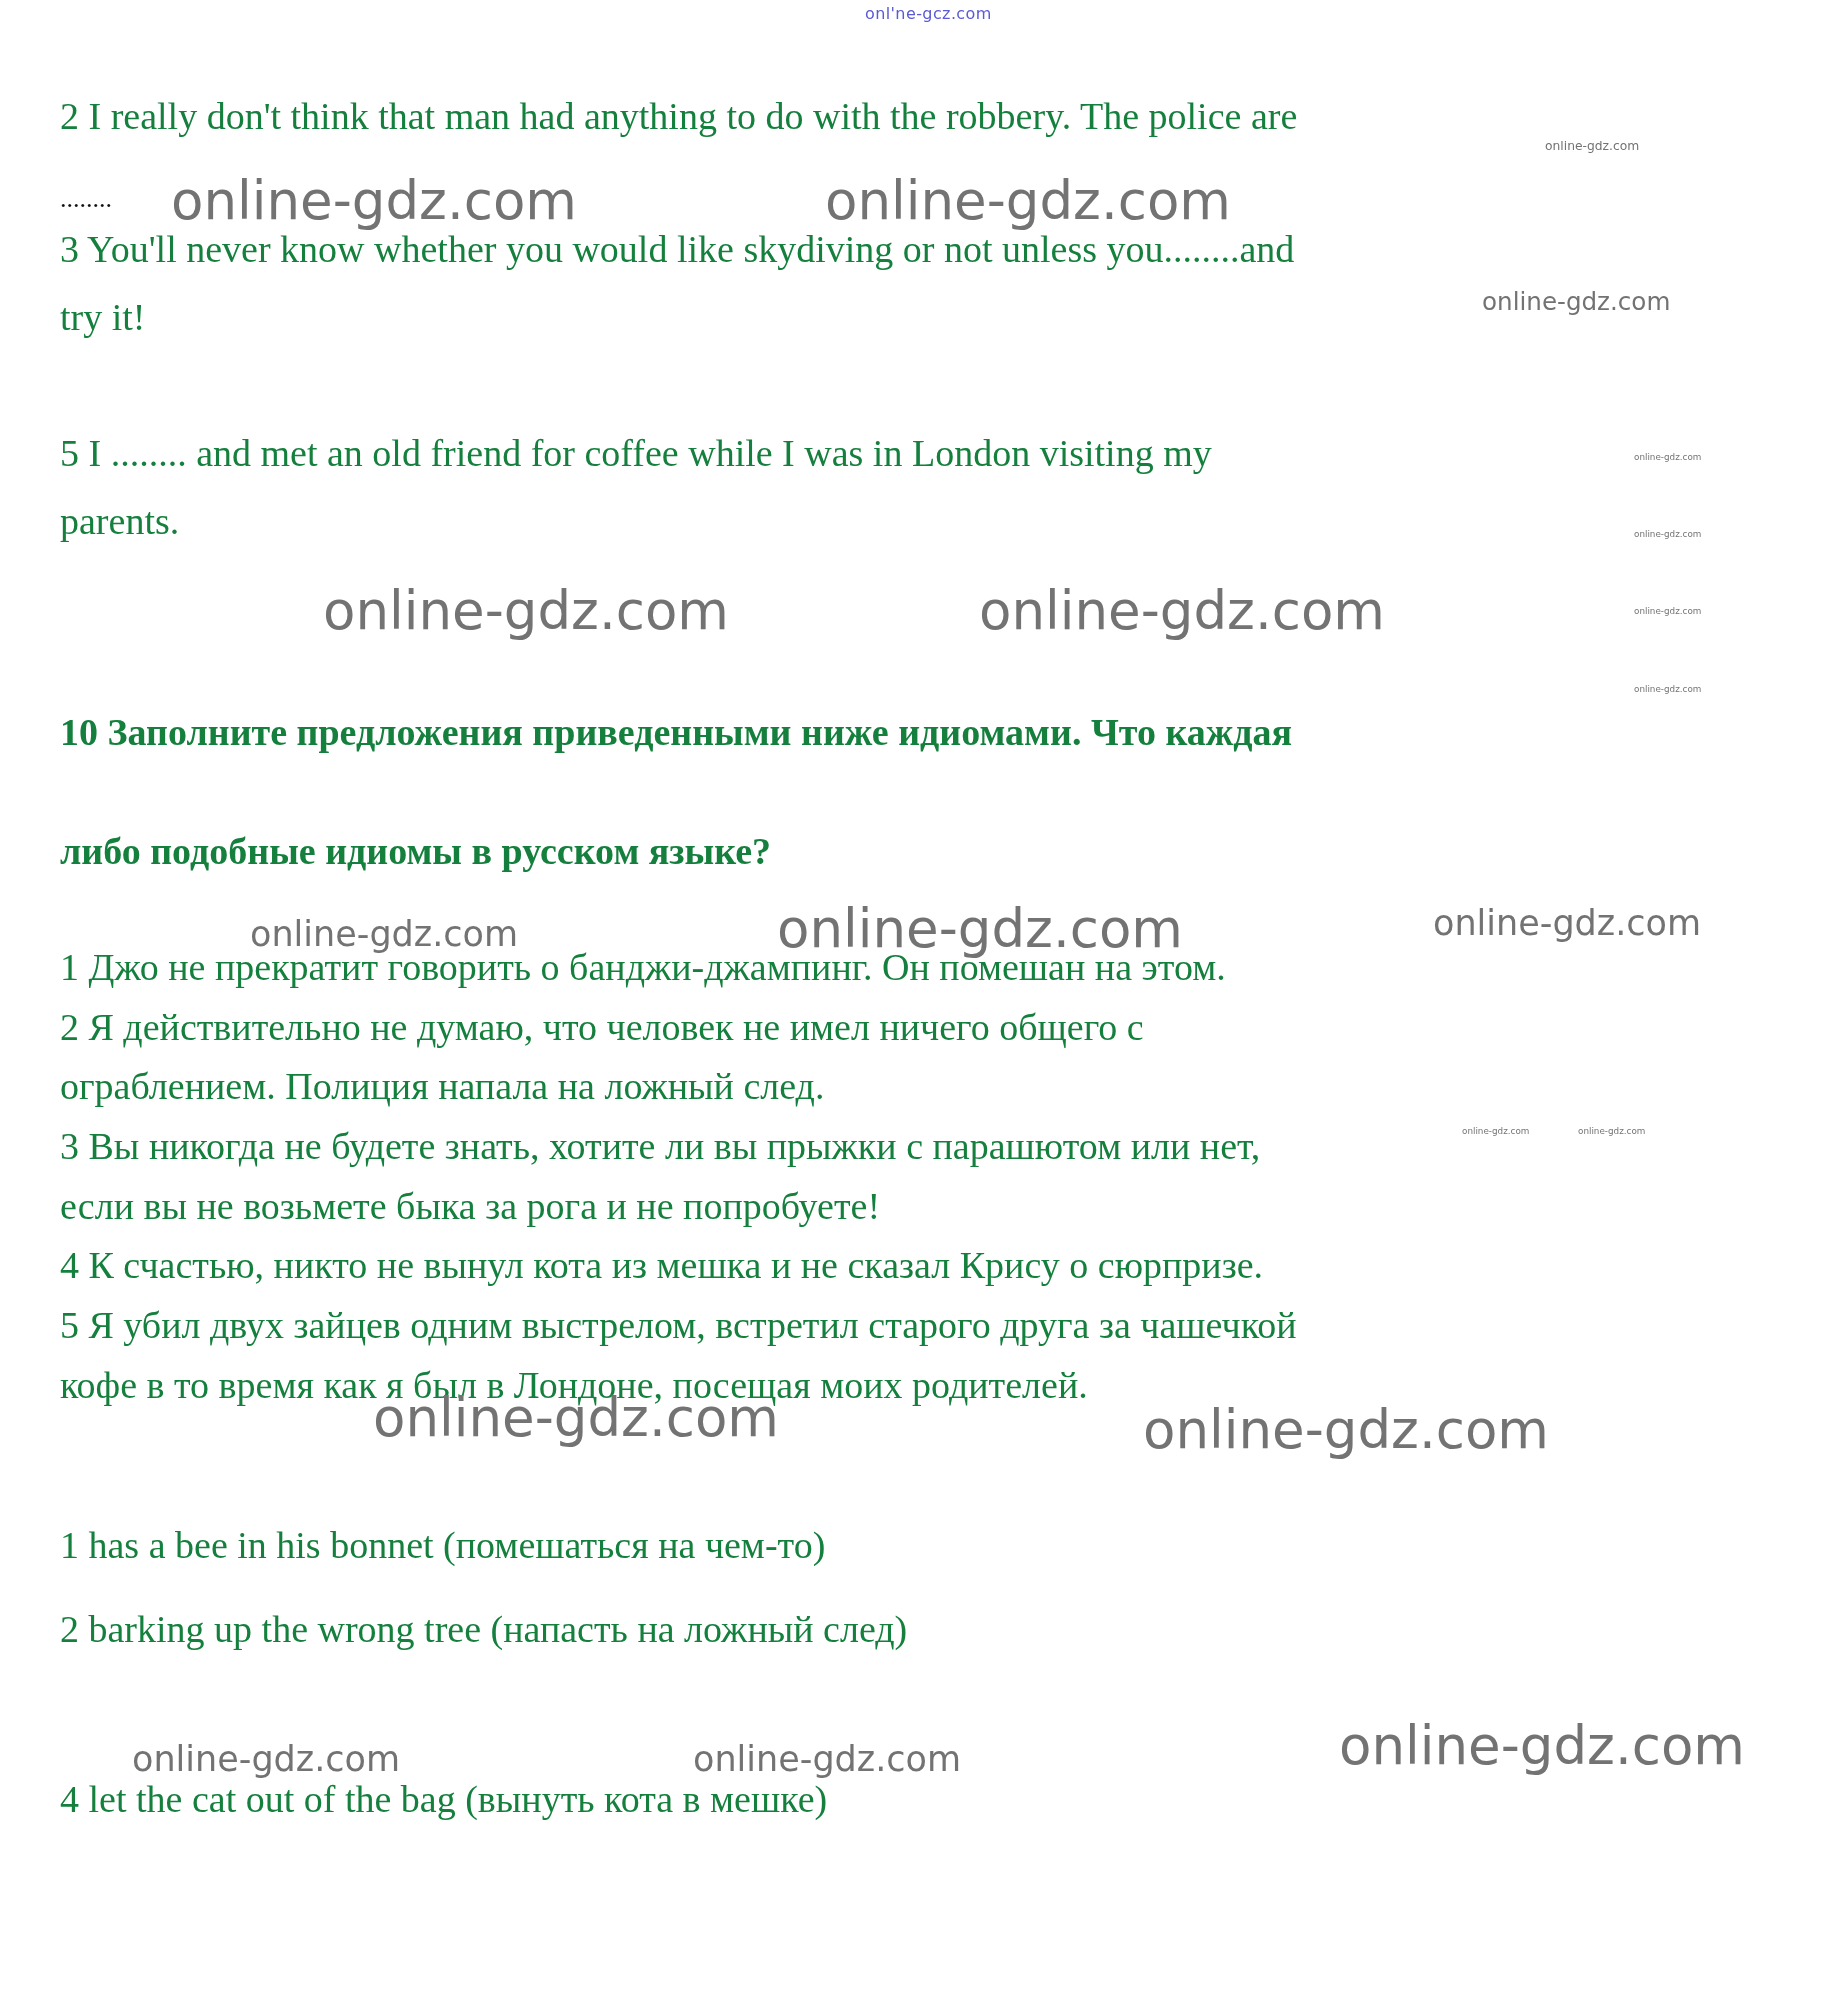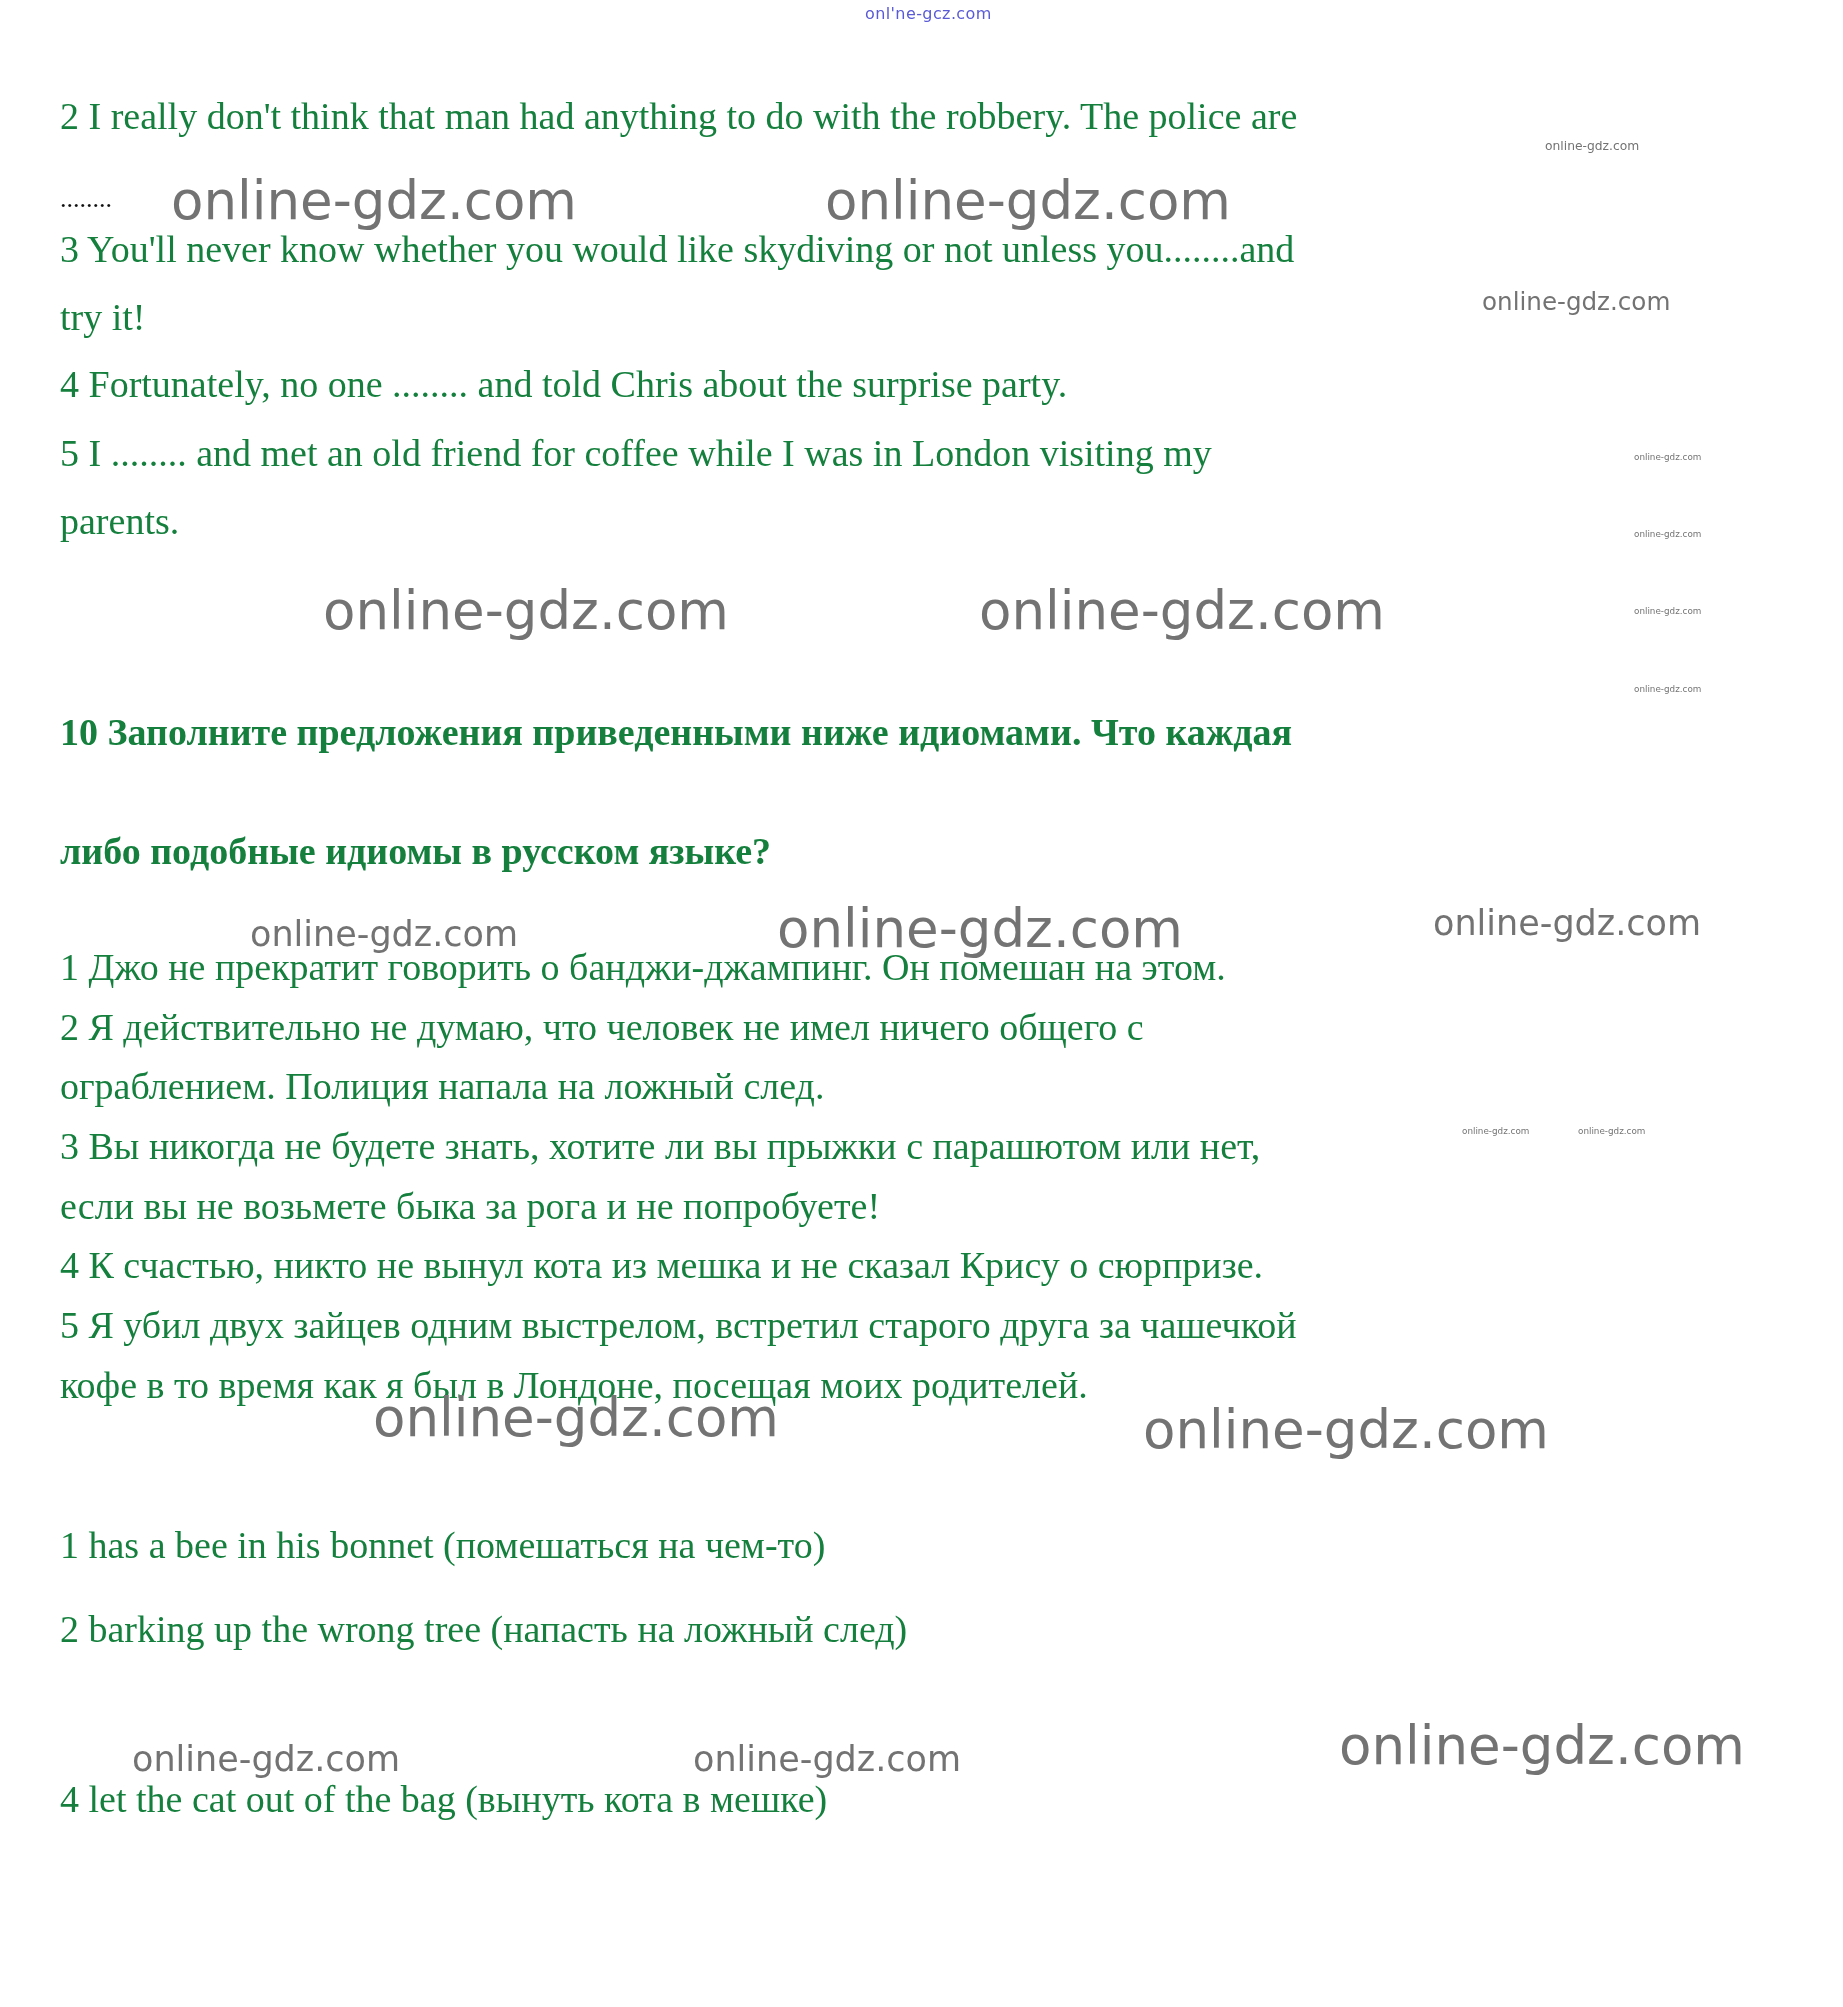--- a/index.html
+++ b/index.html
@@ -36,21 +36,20 @@
   <div class="line" style="top:97px;">2 I really don't think that man had anything to do with the robbery. The police are</div>
   <div class="wm wm-s" style="left:1545px; top:140px;">online-gdz.com</div>
   <div class="dots">........</div>
   <div class="wm wm-xl" style="left:171px; top:174px;">online-gdz.com</div>
   <div class="wm wm-xl" style="left:825px; top:174px;">online-gdz.com</div>
 
   <div class="line" style="top:230px;">3 You'll never know whether you would like skydiving or not unless you........and</div>
   <div class="wm wm-m" style="left:1482px; top:290px;">online-gdz.com</div>
   <div class="line" style="top:298px;">try it!</div>
 
-  <div class="line" style="top:365px;">4 Fortunately, no one ........ and told Chris about the surprise party.</div>
 
   <div class="line" style="top:434px;">5 I ........ and met an old friend for coffee while I was in London visiting my</div>
   <div class="wm wm-xs" style="left:1634px; top:453px;">online-gdz.com</div>
   <div class="line" style="top:502px;">parents.</div>
   <div class="wm wm-xs" style="left:1634px; top:530px;">online-gdz.com</div>
 
   <div class="wm wm-xl" style="left:323px; top:584px;">online-gdz.com</div>
   <div class="wm wm-xl" style="left:979px; top:584px;">online-gdz.com</div>
   <div class="wm wm-xs" style="left:1634px; top:607px;">online-gdz.com</div>
   <div class="wm wm-xs" style="left:1634px; top:685px;">online-gdz.com</div>

